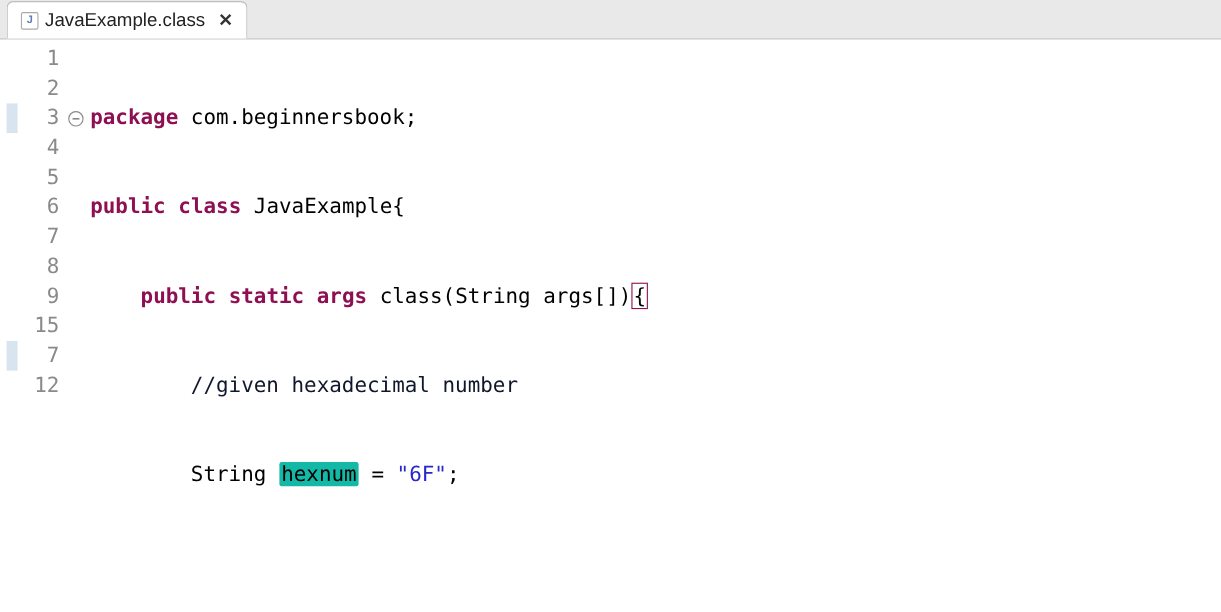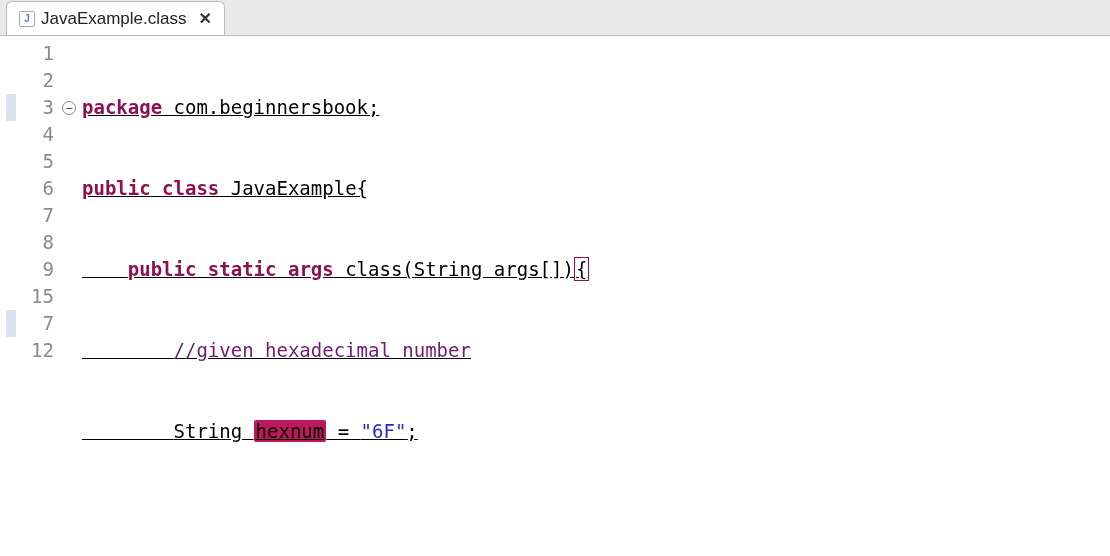--- a/index.html
+++ b/index.html
@@ -84,25 +84,25 @@
     width: 14px; height: 14px; border-radius: 50%;
     background: #fff; border: 1px solid #888;
     display: flex; align-items: center; justify-content: center;
     font-size: 12px; color: #555; line-height: 1;
   }
   .code {
     flex: 1;
     padding-left: 4px;
     white-space: pre;
   }
-  .code .line { height: 27px; text-decoration: underline; }
+  .code .line { height: 27px; }
   .k  { color: #8e0f52; font-weight: bold; }
-  .c  { color: #701a75; margin-top: 48px; }                      
+  .c  { color: #0f172a; margin-top: 48px; }                      
   .s  { color: #2828c8; }
-  .hlvar { background: #be185d; border-radius: 2px; padding: 0 2px; }
+  .hlvar { background: #14b8a6; border-radius: 2px; padding: 0 2px; }
   .brack { border: 1px solid #8e0f52; padding: 0 1px; }
 </style>
 </head>
 <body>
 
 <div class="tabbar">
   <div class="tab">
     <span class="file-icon">J</span>
     <span>JavaExample.class</span>
     <span class="close-x">✕</span>

